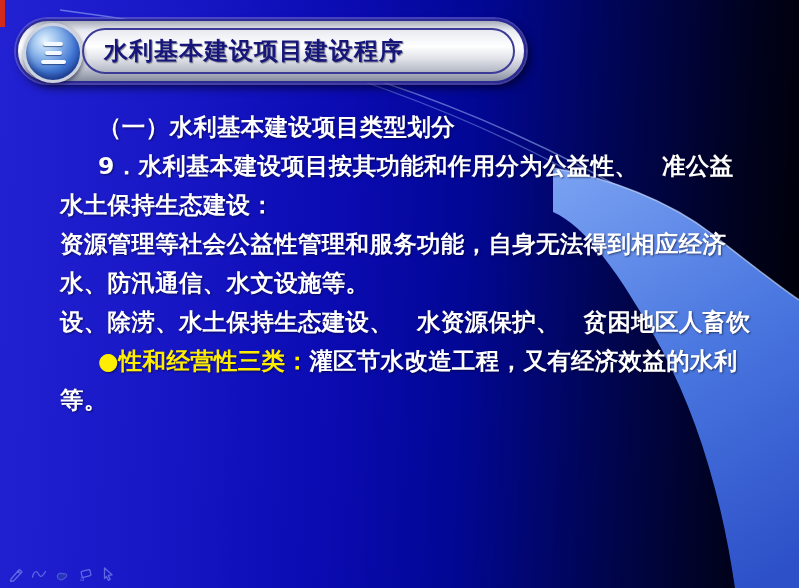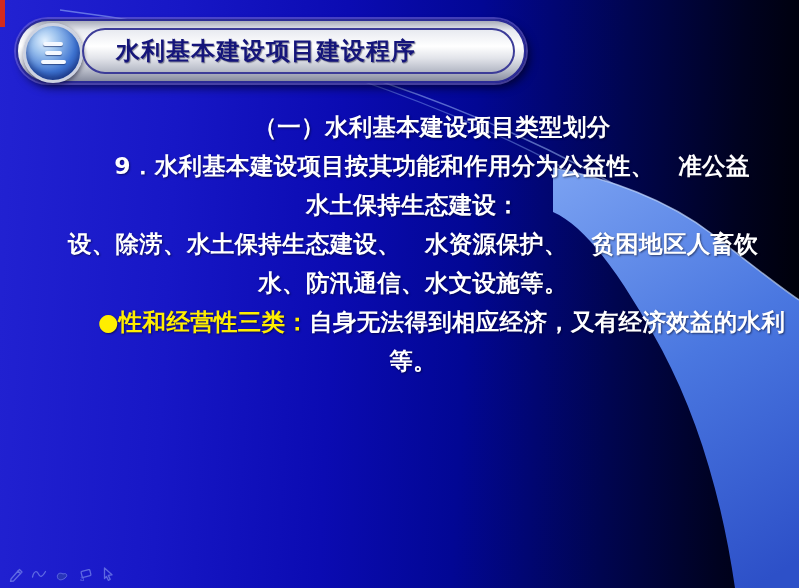--- a/index.html
+++ b/index.html
@@ -37,37 +37,36 @@
   .badge .bar { height:4px; border-radius:2px; background:#f4f8ff; box-shadow:0 1px 1px rgba(10,30,90,.6); }
   .badge .bar.b1 { width:20px; }
   .badge .bar.b2 { width:17px; }
   .badge .bar.b3 { width:25px; }
 
   .title-inner {
     position:absolute; left:64px; right:9px; top:7px; bottom:7px;
     border: 2px solid #3c3c98;
     border-radius: 24px;
     display:flex; align-items:center;
-    padding-left:32px;
+    padding-left:20px;
   }
   .title-text {
     margin:0;
     font-size:24px; font-weight:bold; letter-spacing:1px;
     color:#15157a;
     text-shadow: 1px 1px 1px rgba(0,0,40,0.45);
   }
 
   
   .body-block { position:absolute; left:60px; top:108px; width:706px; z-index:10; }
   .line {
     white-space: pre;
     font-size:23.5px; line-height:39px; letter-spacing:0.3px;
     font-weight:bold; color:#ffffff;
     text-shadow: 1px 1px 2px rgba(0,0,20,0.55);
-    text-align: center;
   }
   .indent { padding-left:38px; }
   .lead { color:#ffee00; }
 
   
   .tools { position:absolute; left:8px; bottom:6px; display:flex; gap:7px; z-index:25; opacity:0.75; }
   .tools svg { display:block; }
   .tools .stroke { stroke:#7583ea; stroke-width:1.3; fill:none; stroke-linejoin:round; stroke-linecap:round; }
   .tools .fill { fill:#2c3cb2; stroke:#7583ea; stroke-width:1; }
   .tools text { fill:#7583ea; font-size:7px; font-family:"DejaVu Sans",sans-serif; }
@@ -110,23 +109,24 @@
     </div>
     <div class="title-inner">
       <h1 class="title-text">水利基本建设项目建设程序</h1>
     </div>
   </header>
 
   <main class="body-block">
     <div class="line indent">（一）水利基本建设项目类型划分</div>
     <div class="line indent"><span>9．水利基本建设项目按其功能和作用分为公益性、　准公益</span></div>
     <div class="line"><span>水土保持生态建设：</span></div>
+    <div class="line"><span>资源管理等社会公益性管理和服务功能，自身无法得到相应经济</span></div>
+    <div class="line"><span>水、防汛通信、水文设施等。</span></div>
     <div class="line"><span>设、除涝、水土保持生态建设、　水资源保护、　贫困地区人畜饮</span></div>
-    <div class="line"><span>水、防汛通信、水文设施等。</span></div>
-    <div class="line indent"><span class="lead">●性和经营性三类：</span><span>自身无法得到相应经济，又有经济效益的水利</span></div>
+    <div class="line indent"><span class="lead">●性和经营性三类：</span><span>灌区节水改造工程，又有经济效益的水利</span></div>
     <div class="line"><span>等。</span></div>
   </main>
 
   <footer class="tools">
     <svg width="16" height="16" viewBox="0 0 16 16">
       <path class="stroke" d="M3 13 L10 5 L12.5 7.5 L5.5 15 L2.5 15.5 Z"></path>
       <path class="stroke" d="M10 5 l1.5 -1.5 l2.5 2.5 l-1.5 1.5"></path>
     </svg>
     <svg width="16" height="16" viewBox="0 0 16 16">
       <path class="stroke" d="M1.5 11 C3 4.5, 6 4.5, 7.5 8 C9 11.5, 11 11.5, 14.5 5.5"></path>

